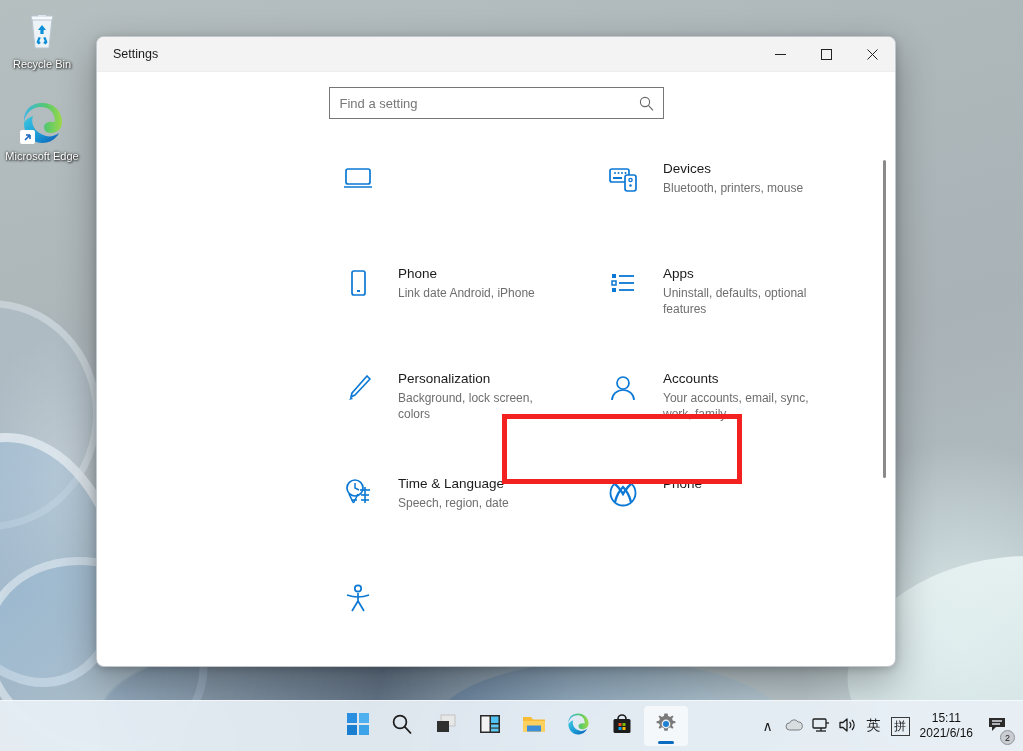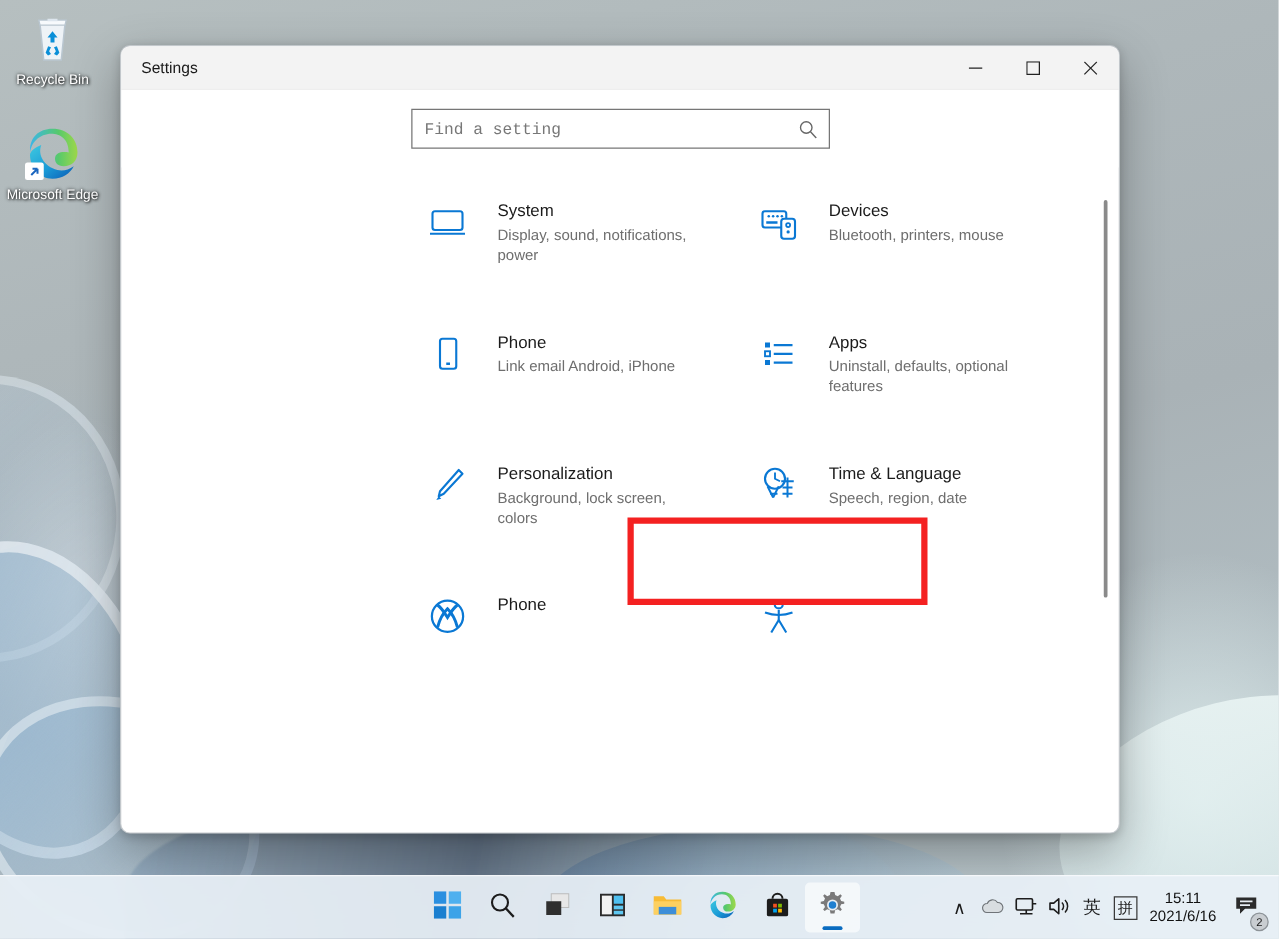--- a/index.html
+++ b/index.html
@@ -120,21 +120,21 @@
     width: 335px; height: 32px;
     border: 1px solid #767676;
     background: #fff;
     display: flex; align-items: center;
   }
   #search-input {
     border: 0; outline: 0;
     width: 100%; height: 100%;
     padding: 0 30px 0 10px;
     font-size: 13px;
-    font-family: Liberation Mono, monospace;
+    font-family: Liberation Sans, sans-serif;
     color: #333;
     background: transparent;
   }
   #search-input::placeholder { color: #777; }
   #search-icon { position: absolute; right: 9px; top: 8px; }
 
   
   #content {
     position: relative;
     height: 534px;
@@ -373,24 +373,20 @@
     <div id="content">
       <div id="grid">
 
         <div class="tile">
           <div class="ico">
             <svg width="32" height="32" viewBox="0 0 32 32">
               <rect x="4" y="7" width="24" height="15" rx="2" fill="none" stroke="#0a78d4" stroke-width="1.7"></rect>
               <line x1="2" y1="25" x2="30" y2="25" stroke="#0a78d4" stroke-width="1.7"></line>
             </svg>
           </div>
-          <div class="txt">
-            <div class="t-title">System</div>
-            <div class="t-sub">Display, sound, notifications, power</div>
-          </div>
         </div>
 
         <div class="tile">
           <div class="ico">
             <svg width="32" height="32" viewBox="0 0 32 32">
               <rect x="3" y="7" width="19" height="13" rx="2" fill="none" stroke="#0a78d4" stroke-width="1.7"></rect>
               <g fill="#0a78d4">
                 <circle cx="8" cy="11" r="1"></circle>
                   <circle cx="11.5" cy="11" r="1"></circle>
                 <circle cx="15" cy="11" r="1"></circle>
@@ -410,21 +406,21 @@
 
         <div class="tile">
           <div class="ico">
             <svg width="32" height="32" viewBox="0 0 32 32">
               <rect x="10" y="4" width="13" height="24" rx="2" fill="none" stroke="#0a78d4" stroke-width="1.7"></rect>
               <rect x="15" y="23" width="3" height="2" fill="#0a78d4"></rect>
             </svg>
           </div>
           <div class="txt">
             <div class="t-title">Phone</div>
-            <div class="t-sub">Link email Android, iPhone</div>
+            <div class="t-sub">Link date Android, iPhone</div>
           </div>
         </div>
 
 
         <div class="tile">
           <div class="ico">
             <svg width="32" height="32" viewBox="0 0 32 32">
               <rect x="5" y="7" width="4" height="4" fill="#0a78d4"></rect>
               <rect x="5" y="14" width="4" height="4" fill="none" stroke="#0a78d4" stroke-width="1.5"></rect>
               <rect x="5" y="21" width="4" height="4" fill="#0a78d4"></rect>
@@ -445,20 +441,32 @@
               <path d="M25 4 L28 7 L13 23 L9 25 L10 21 Z" fill="none" stroke="#0a78d4" stroke-width="1.7" stroke-linejoin="round"></path>
               <path d="M9 25 L7 28 L11 27 Z" fill="#0a78d4"></path>
             </svg>
           </div>
           <div class="txt">
             <div class="t-title">Personalization</div>
             <div class="t-sub">Background, lock screen, colors</div>
           </div>
         </div>
 
+        <div class="tile">
+          <div class="ico">
+            <svg width="32" height="32" viewBox="0 0 32 32">
+              <circle cx="16" cy="11" r="6" fill="none" stroke="#0a78d4" stroke-width="1.7"></circle>
+              <path d="M5 28 A11 10 0 0 1 27 28" fill="none" stroke="#0a78d4" stroke-width="1.7"></path>
+            </svg>
+          </div>
+          <div class="txt">
+            <div class="t-title">Accounts</div>
+            <div class="t-sub">Your accounts, email, sync, work, family</div>
+          </div>
+        </div>
 
         <div class="tile">
           <div class="ico">
             <svg width="32" height="32" viewBox="0 0 32 32">
               <circle cx="13" cy="11" r="8" fill="none" stroke="#0a78d4" stroke-width="1.7"></circle>
               <path d="M13 6 L13 11 L17 13" fill="none" stroke="#0a78d4" stroke-width="1.5"></path>
               <path d="M7 17 L11.5 26 M9 23 h6" stroke="#0a78d4" stroke-width="1.6" fill="none"></path>
               <path d="M11.5 26 L16 17" stroke="#0a78d4" stroke-width="1.6" fill="none"></path>
               <g stroke="#0a78d4" stroke-width="1.6" fill="none">
                 <line x1="18" y1="13" x2="28" y2="13"></line>

